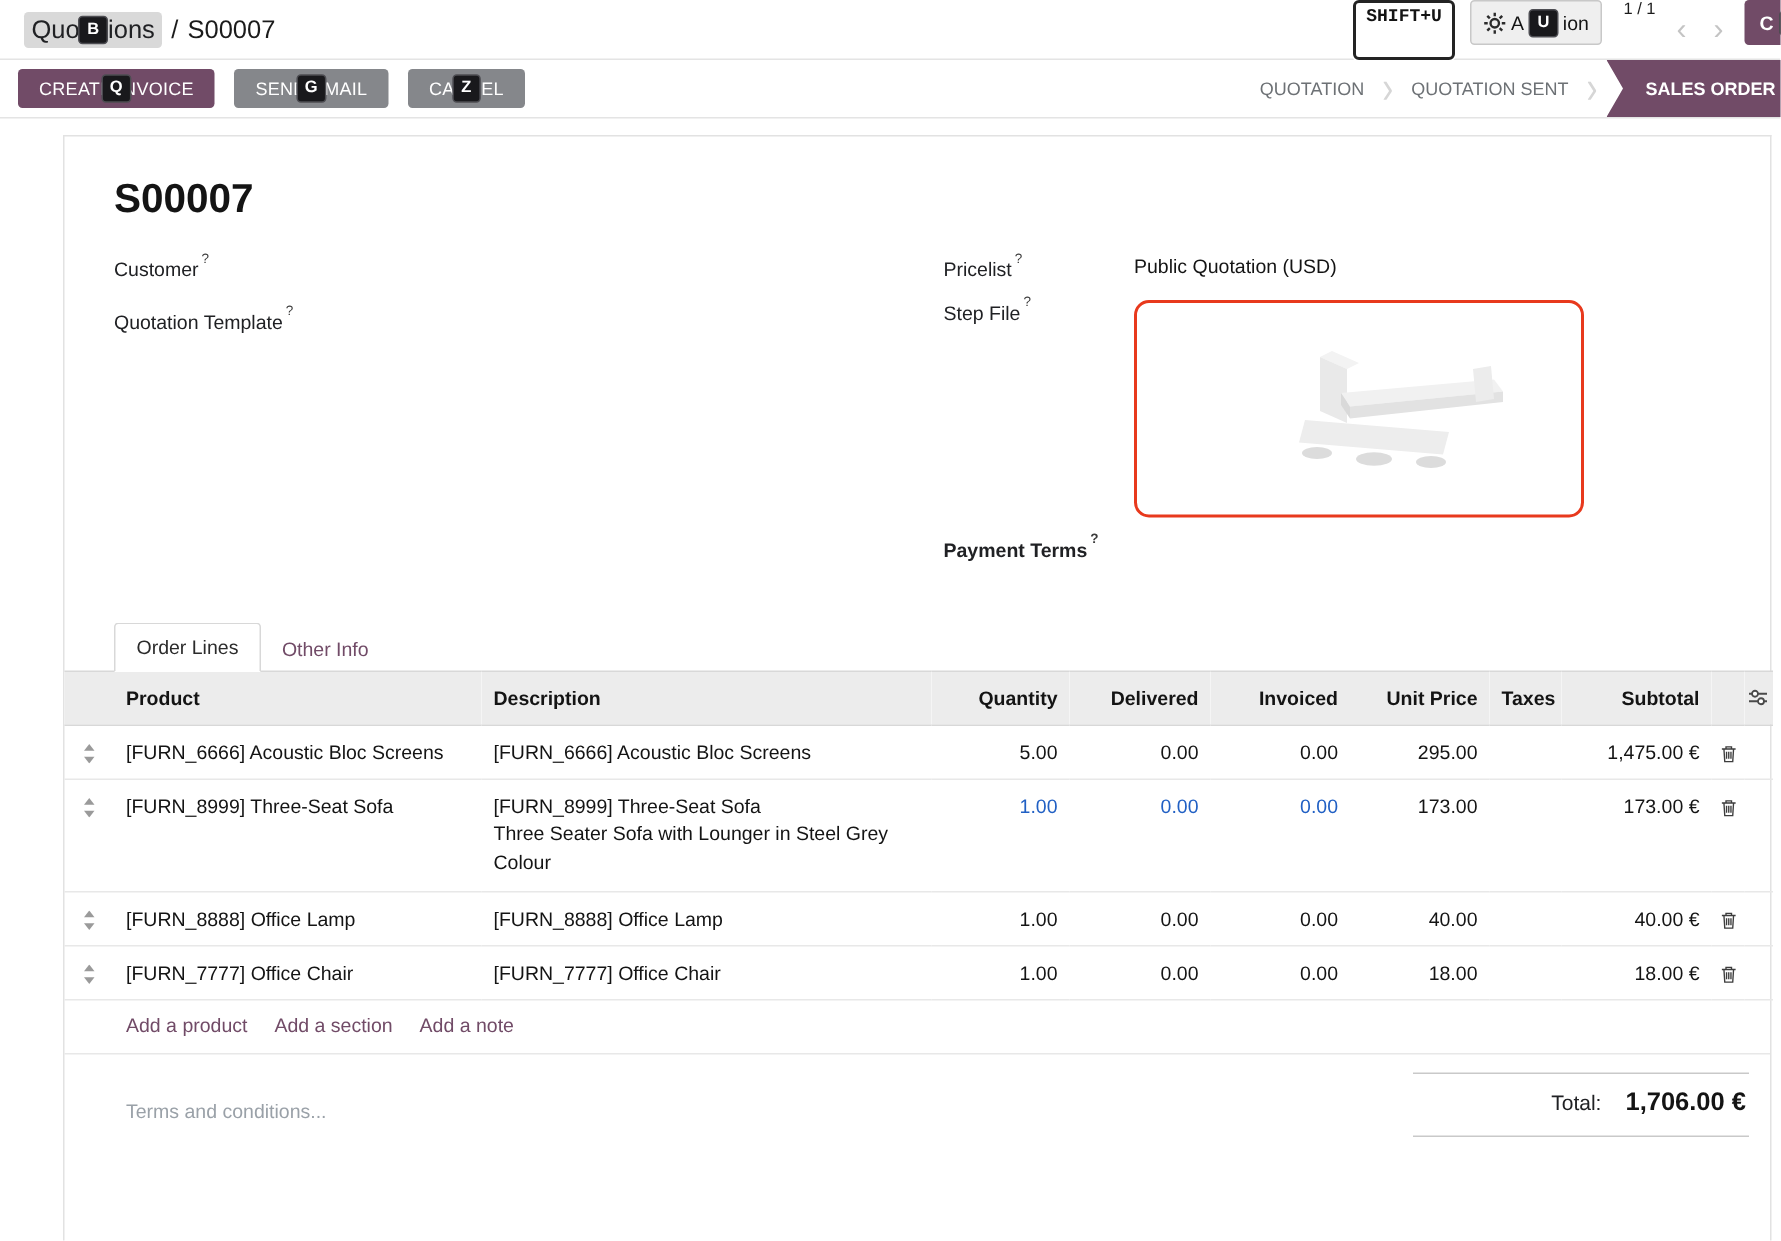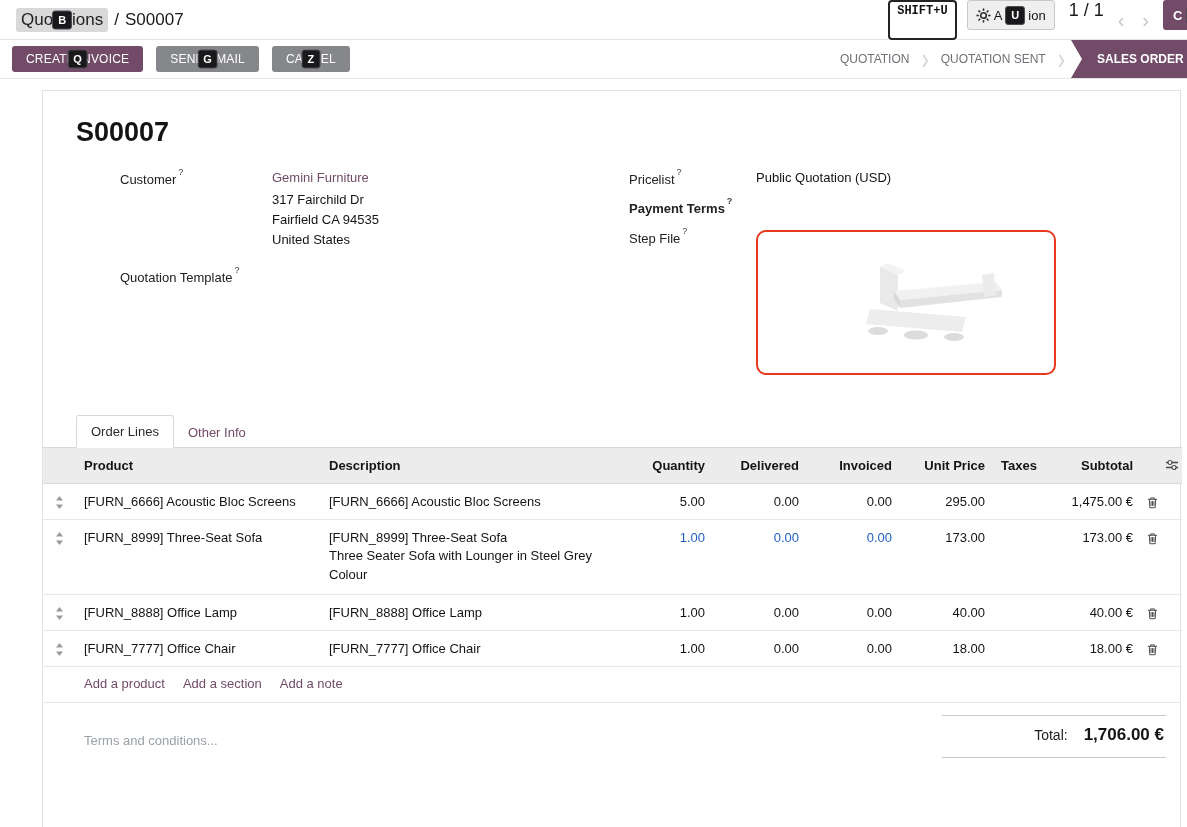--- a/index.html
+++ b/index.html
@@ -35,21 +35,21 @@
   .top-right { position:absolute; right:0; top:0; height:40px; display:flex; gap:10px; }
   .kbd-hint {
     font-family:"Liberation Mono", monospace; font-size:12px; font-weight:700;
     background:#fff; color:#141414; border:2px solid #232323; border-radius:4px;
     padding:2px 7px; box-shadow:0 0 0 1px #fff;
   }
   .action-menu {
     height:30px; background:#efefef; border:1px solid #c8c8c8; border-radius:3px;
     display:flex; align-items:center; gap:3px; padding:0 8px; cursor:pointer; color:#141414;
   }
-  .pager { font-size:18px; color:#1b1b1b; margin-left:4px; }
+  .pager { font-size:11px; color:#1b1b1b; margin-left:4px; }
   .pg-btn {
     background:none; border:none; color:#c4c4c4; font-size:20px; line-height:1;
     padding:0 4px; cursor:pointer; font-family:inherit;
   }
   .create-btn {
     position:relative; height:30px; background:var(--primary,#714B67); color:#fff;
     display:flex; align-items:center; gap:4px; padding:0 10px; font-weight:700;
     border-radius:3px 0 0 3px; margin-right:-52px; width:76px; cursor:pointer;
   }
 
@@ -86,21 +86,21 @@
   }
   .preview-label { width:72px; font-size:13px; color:#141414; line-height:1.25; cursor:pointer; }
 
   .padded { padding:0 38px 0 33px; }
   .record-title { font-size:27px; font-weight:700; color:#141414; margin:26px 0 0; }
 
   .fields { display:flex; margin-top:22px; }
   .fcol-left { width:553px; }
   .fcol-right { flex:1; }
   .frow { display:flex; margin-bottom:12px; }
-  .fcol-left .flabel { width:152px;margin-left:44px; }
+  .fcol-left .flabel { width:152px; }
   .fcol-right .flabel { width:127px; }
   .flabel { color:#202124; font-size:13px; padding-top:1px; }
   .flabel.bold { font-weight:700; }
   .fhelp { font-size:9px; position:relative; top:-4px; margin-left:2px; color:#3c3c3c; }
   .fvalue { font-size:13px; color:#141414; }
   .link { color:var(--primary,#714B67); cursor:pointer; }
   .address div { line-height:1.55; }
   .address { margin-top:5px; }
   .spacer-row { height:6px; }
 
@@ -232,50 +232,36 @@
   <div class="padded">
     <h1 class="record-title">S00007</h1>
 
     <div class="fields">
 
       <div class="fcol-left">
         <div class="frow">
           <div class="flabel">
             <span>Customer</span><sup class="fhelp">?</sup>
           </div>
-          <div class="fvalue">
-            <div class="link">Gemini Furniture</div>
-            <div class="address">
-              <div>317 Fairchild Dr</div>
-              <div>Fairfield CA 94535</div>
-              <div>United States</div>
-            </div>
-          </div>
         </div>
         <div class="spacer-row"></div>
         <div class="frow">
           <div class="flabel">
             <span>Quotation Template</span><sup class="fhelp">?</sup>
           </div>
           <div class="fvalue"></div>
         </div>
       </div>
 
       <div class="fcol-right">
         <div class="frow">
           <div class="flabel">
             <span>Pricelist</span><sup class="fhelp">?</sup>
           </div>
           <div class="fvalue">Public Quotation (USD)</div>
-        </div>
-        <div class="frow">
-          <div class="flabel bold">
-            <span>Payment Terms</span><sup class="fhelp">?</sup>
-          </div>
-          <div class="fvalue"></div>
         </div>
         <div class="frow">
           <div class="flabel">
             <span>Step File</span><sup class="fhelp">?</sup>
           </div>
           <div class="stepfile-box">
             <span>
               <svg width="244" height="110" viewBox="0 0 244 110">
                 <polygon points="96,20 104,16 122,24 114,28" fill="#f3f3f3"></polygon>
                 <polygon points="96,20 114,28 114,64 96,56" fill="#e9e9e9"></polygon>
@@ -283,20 +269,26 @@
                 <polygon points="116,53 218,43 218,50 116,61" fill="#e2e2e2"></polygon>
                 <polygon points="110,44 116,53 116,61 110,52" fill="#d9d9d9"></polygon>
                 <polygon points="198,28 210,26 212,48 200,50" fill="#ececec"></polygon>
                 <polygon points="86,62 182,70 178,85 82,77" fill="#ededed"></polygon>
                 <ellipse cx="94" cy="84" rx="10" ry="4" fill="#dcdcdc"></ellipse>
                 <ellipse cx="132" cy="88" rx="12" ry="4.5" fill="#dcdcdc"></ellipse>
                 <ellipse cx="170" cy="90" rx="10" ry="4" fill="#dcdcdc"></ellipse>
               </svg>
             </span>
           </div>
+        </div>
+        <div class="frow">
+          <div class="flabel bold">
+            <span>Payment Terms</span><sup class="fhelp">?</sup>
+          </div>
+          <div class="fvalue"></div>
         </div>
       </div>
     </div>
 
     <div class="tabs">
       <span class="tab active">Order Lines</span>
       <span class="tab inactive">Other Info</span>
     </div>
   </div>
 

